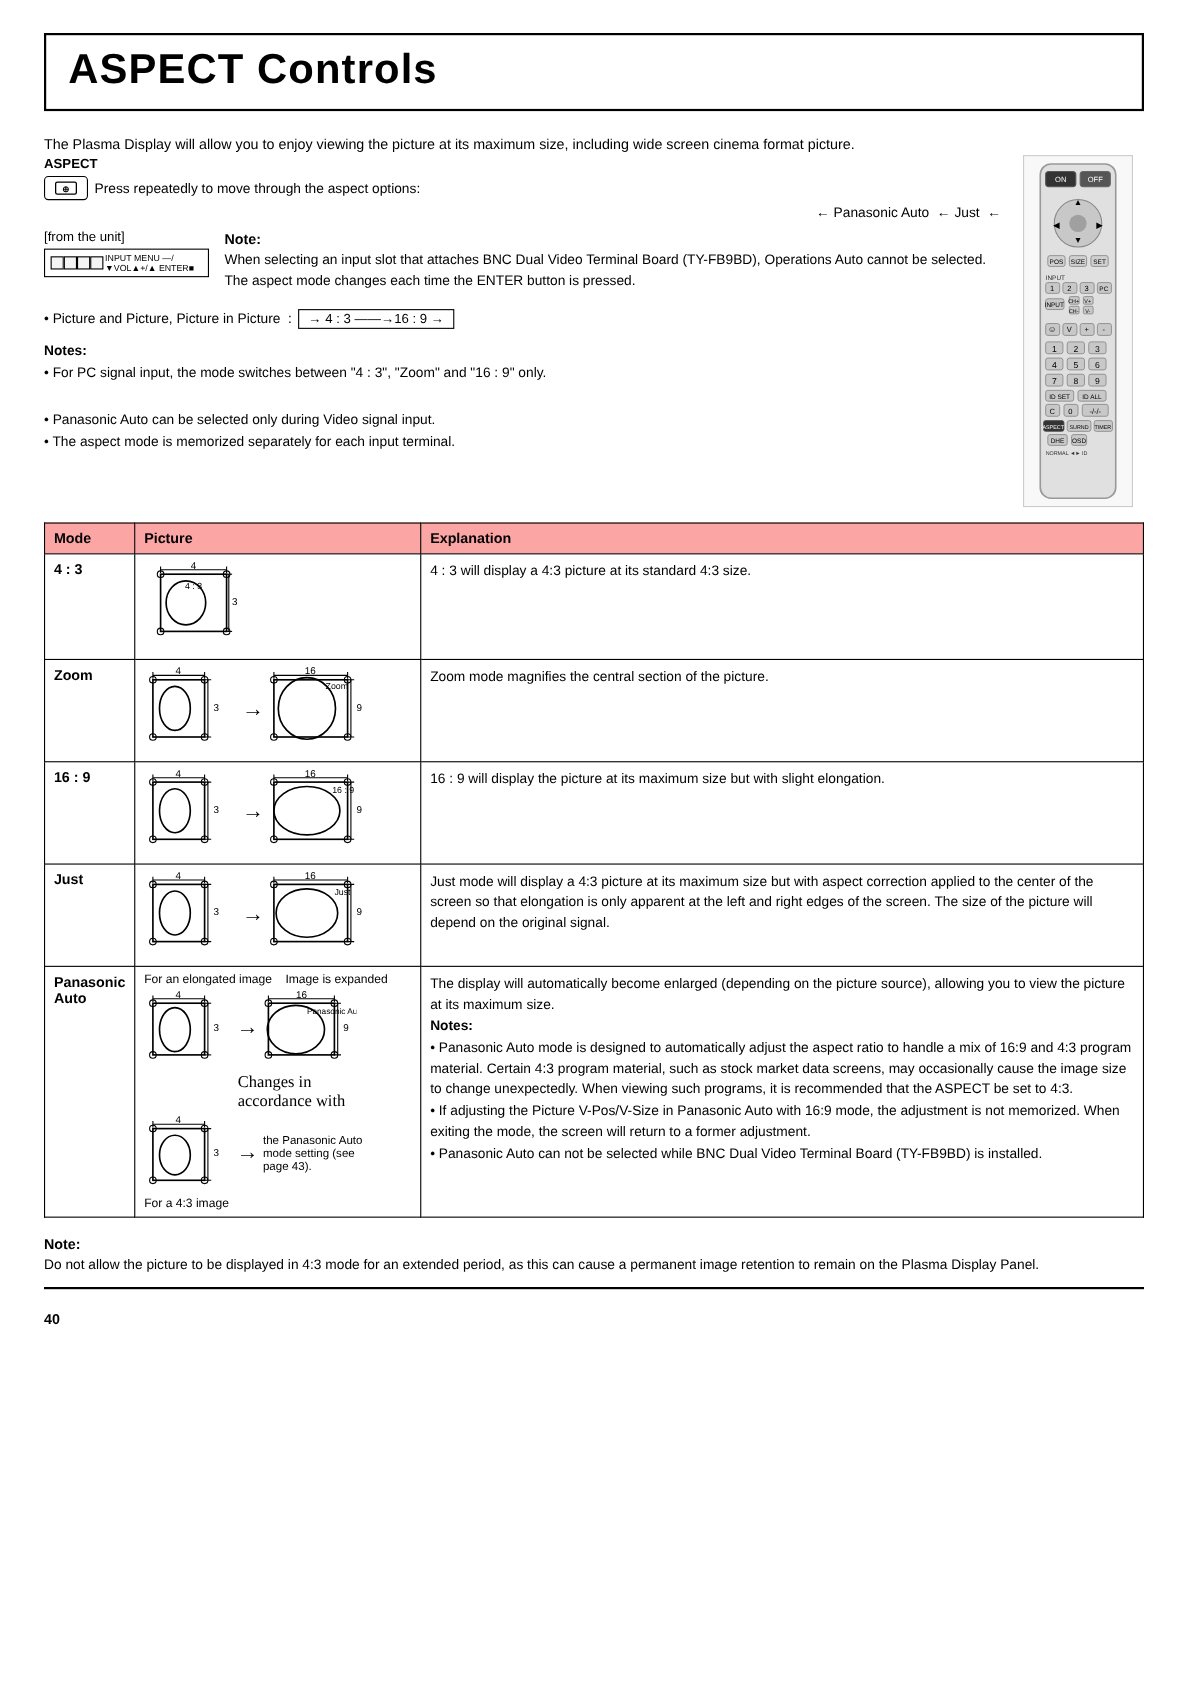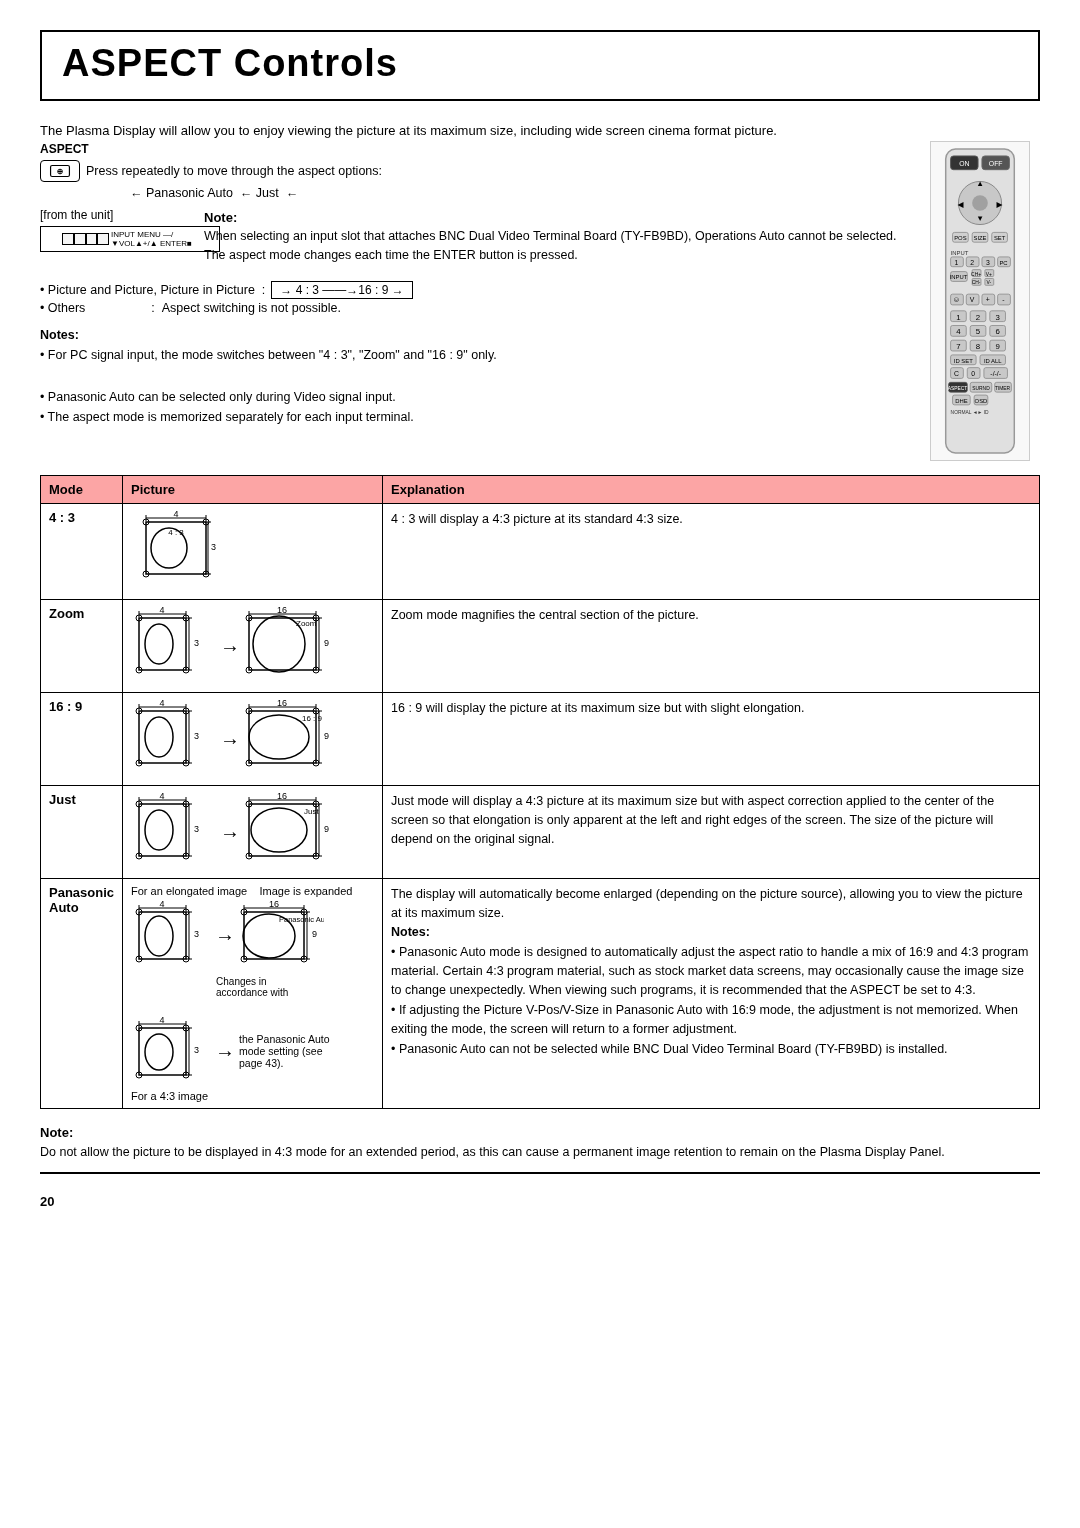--- a/index.html
+++ b/index.html
@@ -173,30 +173,30 @@
       <div class="aspect-btn">
         <svg width="28" height="18" viewBox="0 0 28 18">
           <rect x="2" y="2" width="24" height="14" rx="2" ry="2" fill="none" stroke="#000" stroke-width="1.5"></rect>
           <text x="14" y="13" text-anchor="middle" font-size="10" font-family="Arial">⊕</text>
         </svg>
       </div>
       <span style="font-size:12.5px;">Press repeatedly to move through the aspect options:</span>
     </div>
 
     <div class="arrow-diagram">
-      <div style="font-size:12.5px; margin-left:40px;">
+      <div style="font-size:12.5px; margin-left:40px;text-align:right;">
         ← Panasonic Auto &nbsp;← Just &nbsp;←
       </div>
     </div>
 
     <div class="from-unit-section">
       <div style="width:150px;">
         <div class="unit-label">[from the unit]</div>
         
-        <div style="margin-top:4px; border: 1.5px solid #000; padding:3px 21px; display:inline-flex; align-items:center; gap:0; font-size:9px;">
+        <div style="margin-top:4px; border: 1.5px solid #000; padding:3px 5px; display:inline-flex; align-items:center; gap:0; font-size:9px;">
           <span class="unit-panel-btn"></span>
           <span class="unit-panel-btn"></span>
           <span class="unit-panel-btn"></span>
           <span class="unit-panel-btn"></span>
           <div style="font-size:8px; margin-left:2px;">
             <span>INPUT</span>&nbsp;<span>MENU</span>&nbsp;<span>—/▼VOL▲+/▲</span>&nbsp;<span>ENTER■</span>
           </div>
         </div>
       </div>
       <div class="note-box">
@@ -204,23 +204,20 @@
         <span>When selecting an input slot that attaches BNC Dual Video Terminal Board (TY-FB9BD), Operations Auto cannot be selected.</span><br>
         <span>The aspect mode changes each time the ENTER button is pressed.</span>
       </div>
     </div>
 
     <div class="during-pip">
       <div style="display:flex; align-items:center; gap:6px; margin-top:16px; font-size:12.5px;text-align:center;">
         <span>• Picture and Picture, Picture in Picture &nbsp;:</span>
 
         <span style="border:1px solid #000; padding:1px 8px; font-size:12px;">→ 4 : 3 ——→16 : 9 →</span>
-      </div>
-      <div style="font-size:12.5px; margin-top:2px;">
-        • Others &nbsp;&nbsp;&nbsp;&nbsp;&nbsp;&nbsp;&nbsp;&nbsp;&nbsp;&nbsp;&nbsp;&nbsp;&nbsp;&nbsp;&nbsp;&nbsp;&nbsp;&nbsp;: &nbsp;Aspect switching is not possible.
       </div>
     </div>
 
     <div class="notes-section">
       <span class="notes-label">Notes:</span><br>
       <span>• For PC signal input, the mode switches between "4 : 3", "Zoom" and "16 : 9" only.</span><br>
       <br>
       <span>• Panasonic Auto can be selected only during Video signal input.</span><br>
       <span>• The aspect mode is memorized separately for each input terminal.</span>
     </div>
@@ -549,21 +546,21 @@
             <line x1="68" y1="12" x2="68" y2="59" stroke="#000" stroke-width="1"></line>
             <line x1="65" y1="12" x2="71" y2="12" stroke="#000" stroke-width="1"></line>
             <line x1="65" y1="59" x2="71" y2="59" stroke="#000" stroke-width="1"></line>
             <text x="73" y="37" font-size="9">9</text>
             <circle cx="5" cy="12" r="3" fill="none" stroke="#000" stroke-width="1"></circle>
             <circle cx="5" cy="59" r="3" fill="none" stroke="#000" stroke-width="1"></circle>
             <circle cx="65" cy="12" r="3" fill="none" stroke="#000" stroke-width="1"></circle>
             <circle cx="65" cy="59" r="3" fill="none" stroke="#000" stroke-width="1"></circle>
           </svg>
         </div>
-        <div style="font-size:10px; margin-left:85px; margin-bottom:18px;">Changes in<br>accordance with</div>
+        <div style="font-size:15px; margin-left:85px; margin-bottom:4px;font-family:Liberation Serif, serif;">Changes in<br>accordance with</div>
         <div style="display:flex; align-items:center; gap:4px;">
           <svg width="80" height="70" viewBox="0 0 80 70">
             <line x1="8" y1="8" x2="55" y2="8" stroke="#000" stroke-width="1"></line>
             <text x="31" y="7" text-anchor="middle" font-size="9">4</text>
             <line x1="8" y1="5" x2="8" y2="11" stroke="#000" stroke-width="1"></line>
             <line x1="55" y1="5" x2="55" y2="11" stroke="#000" stroke-width="1"></line>
             <rect x="8" y="12" width="47" height="47" fill="none" stroke="#000" stroke-width="1.5"></rect>
             <ellipse cx="28" cy="36" rx="14" ry="18" fill="none" stroke="#000" stroke-width="1.5"></ellipse>
             <line x1="58" y1="12" x2="58" y2="59" stroke="#000" stroke-width="1"></line>
             <line x1="55" y1="12" x2="61" y2="12" stroke="#000" stroke-width="1"></line>
@@ -590,13 +587,13 @@
   </tbody>
 </table>
 
 <div class="bottom-note">
   <span class="note-bold">Note:</span><br>
   <span>Do not allow the picture to be displayed in 4:3 mode for an extended period, as this can cause a permanent image retention to remain on the Plasma Display Panel.</span>
 </div>
 
 <hr class="bottom-line">
 
-<div class="page-num">20</div>
+<div class="page-num">40</div>
 
 </body></html>

